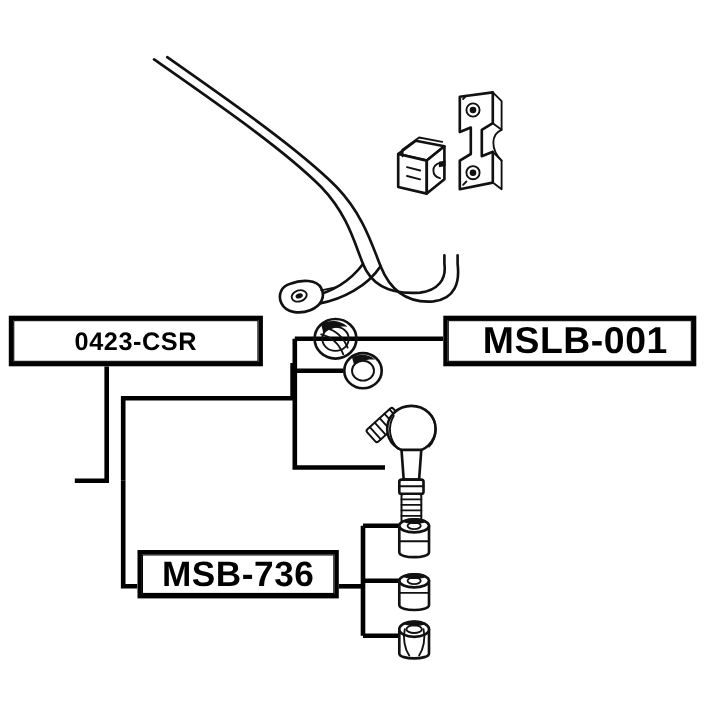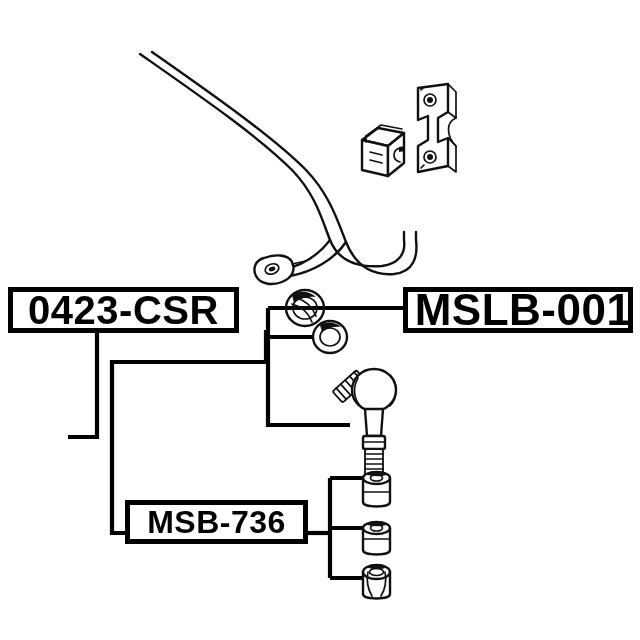--- a/index.html
+++ b/index.html
@@ -88,25 +88,25 @@
     font-family: "Liberation Sans", sans-serif;
     font-weight: bold;
     color: #000000;
     letter-spacing: 0.5px;
     white-space: nowrap;
     line-height: 1;
   }
   #callout-0423 {
     left: 8px;  top: 287px;  width: 231px; height: 46px;
   }
-  #callout-0423 .callout-text { font-size: 40px; }
+  #callout-0423 .callout-text { font-size: 23px; }
   #callout-mslb {
     left: 403px; top: 287px; width: 230px; height: 46px;
   }
-  #callout-mslb .callout-text { font-size: 44px; margin-left: 10px; }
+  #callout-mslb .callout-text { font-size: 34px; margin-left: 10px; }
   #callout-msb {
     left: 125px; top: 500px; width: 183px; height: 44px;
   }
   #callout-msb .callout-text { font-size: 32px; }
 </style>
 </head>
 <body>
 
 <div id="diagram-root">
 

